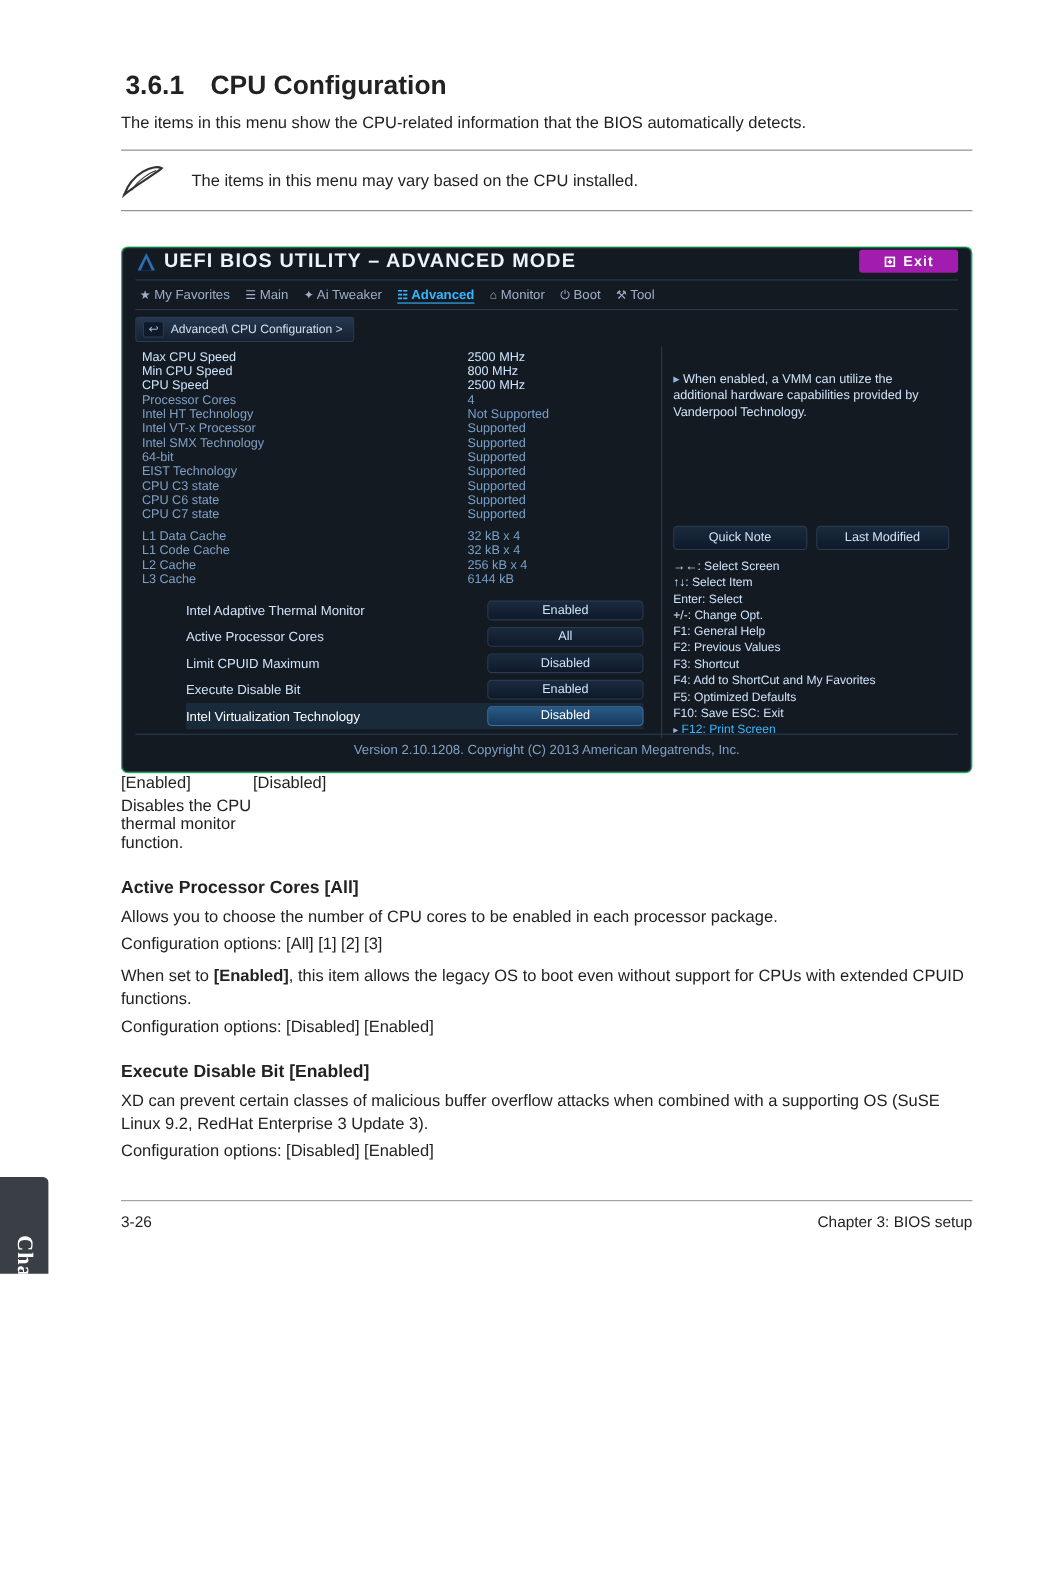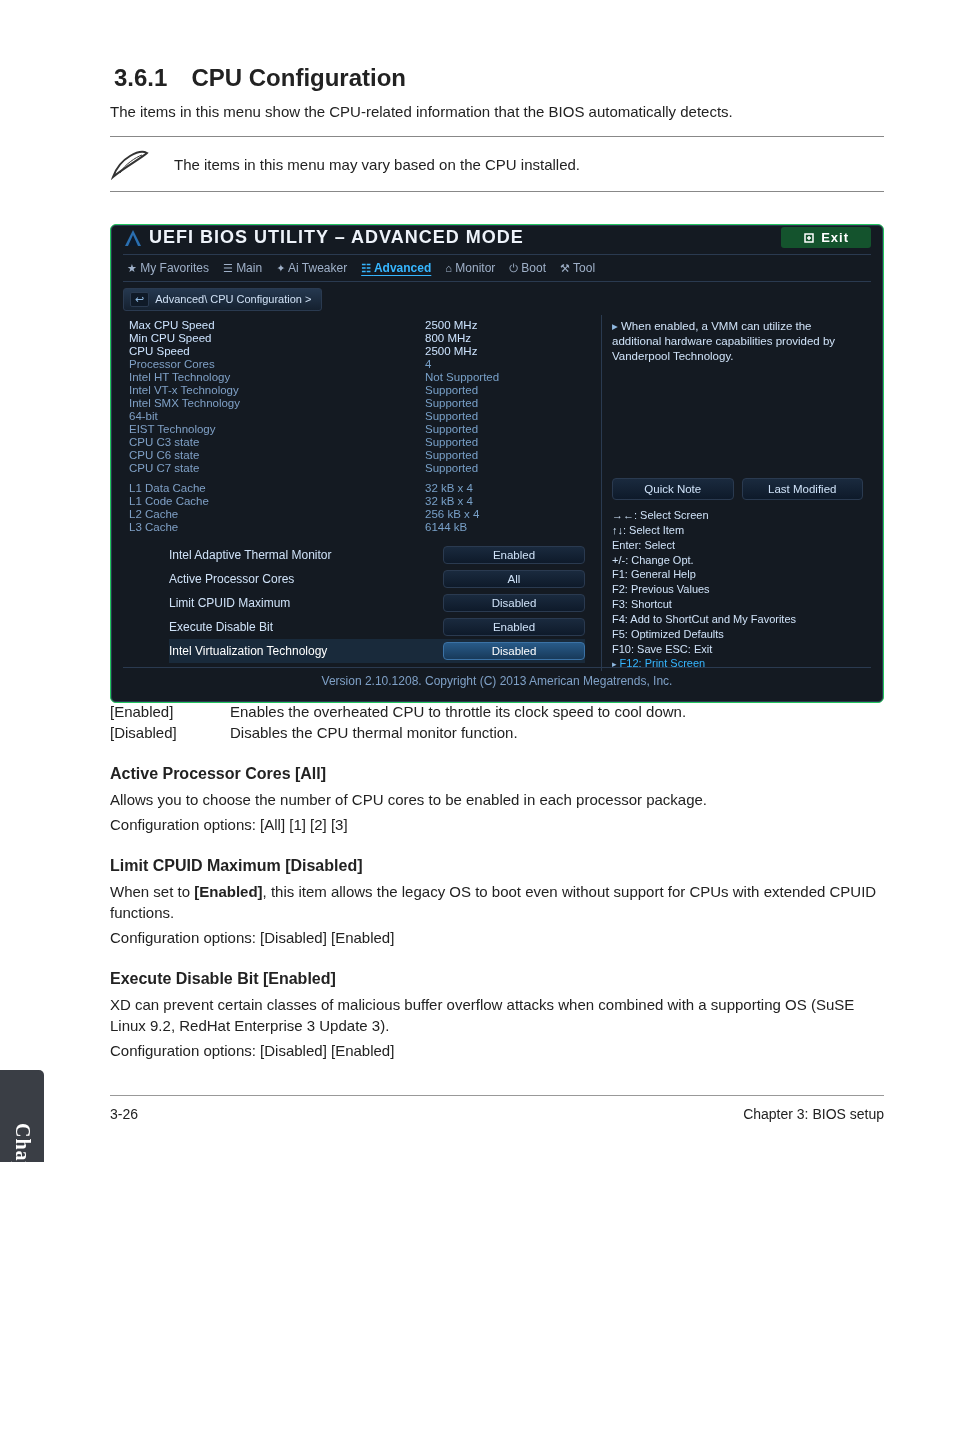--- a/index.html
+++ b/index.html
@@ -54,21 +54,21 @@
     font-size:18px;
     font-weight:700;
     letter-spacing:1px;
     display:flex;
     align-items:center;
     justify-content:space-between;
     margin:2px 0 6px 0;
   }
   .bios-title .logo { display:flex; align-items:center; gap:6px;}
   .exit-btn {
-    background:#14532d;
+    background:#a21caf;
     color:#fff;
     padding:3px 22px;
     border-radius:3px;
     font-size:13px;
     font-weight:600;
     display:flex; align-items:center; gap:6px;
   }
   .tabs {
     border-top:1px solid #2a3a50;
     border-bottom:1px solid #2a3a50;
@@ -117,21 +117,21 @@
     font-size:11.5px;
     padding:2px 10px;
   }
   .pill.sel { color:#fff; background:linear-gradient(#285a88,#183a5a); border-color:#3b72a5;}
   .right-col {
     border-left:1px solid #2a3a50;
     padding:4px 8px 0 10px;
     display:flex; flex-direction:column; justify-content:space-between;
     min-height:100%;
   }
-  .help-text { color:#cfe2f8; font-size:11.5px; line-height:1.3; }
+  .help-text { color:#cfe2f8; font-size:11.5px; line-height:1.3;margin-top:19px; }
   .help-text .bullet { color:#8fb8e0; }
   .qn-row { display:flex; gap:8px; margin:12px 0 8px 0;}
   .qn-btn {
     flex:1;
     background: linear-gradient(#1a2a3e,#0e1a2a);
     border:1px solid #2a3a50;
     border-radius:4px;
     color:#cfe2f8;
     font-size:11.5px;
     text-align:center;
@@ -245,21 +245,21 @@
             <div class="lbl" style="color: rgb(205, 228, 255);">Max CPU Speed</div>
             <div class="val" style="color: rgb(205, 228, 255);">2500 MHz</div>
             <div class="lbl" style="color: rgb(205, 228, 255);">Min CPU Speed</div>
             <div class="val" style="color: rgb(205, 228, 255);">800 MHz</div>
             <div class="lbl" style="color: rgb(205, 228, 255);">CPU Speed</div>
             <div class="val" style="color: rgb(205, 228, 255);">2500 MHz</div>
             <div class="lbl">Processor Cores</div>
             <div class="val">4</div>
             <div class="lbl">Intel HT Technology</div>
             <div class="val">Not Supported</div>
-            <div class="lbl">Intel VT-x Technology</div>
+            <div class="lbl">Intel VT-x Processor</div>
             <div class="val">Supported</div>
             <div class="lbl">Intel SMX Technology</div>
             <div class="val">Supported</div>
             <div class="lbl">64-bit</div>
             <div class="val">Supported</div>
             <div class="lbl">EIST Technology</div>
             <div class="val">Supported</div>
             <div class="lbl">CPU C3 state</div>
             <div class="val">Supported</div>
             <div class="lbl">CPU C6 state</div>
@@ -327,30 +327,28 @@
             </div>
         </div>
       </div>
     </div>
 
     <div class="bios-version">Version 2.10.1208. Copyright (C) 2013 American Megatrends, Inc.</div>
   </div>
 
   <div class="opt-table">
     <div>[Enabled]</div>
-    <div>Enables the overheated CPU to throttle its clock speed to cool down.</div>
     <div>[Disabled]</div>
     <div>Disables the CPU thermal monitor function.</div>
   </div>
 
   <h3 class="opt-title">Active Processor Cores [All]</h3>
   <p class="body-p">Allows you to choose the number of CPU cores to be enabled in each processor package.</p>
   <p class="cfg">Configuration options: [All] [1] [2] [3]</p>
 
-  <h3 class="opt-title">Limit CPUID Maximum [Disabled]</h3>
   <p class="body-p">
     <span>When set to </span><span class="bld">[Enabled]</span><span>, this item allows the legacy OS to boot even without support for CPUs with extended CPUID functions.</span>
   </p>
   <p class="cfg">Configuration options: [Disabled] [Enabled]</p>
 
   <h3 class="opt-title">Execute Disable Bit [Enabled]</h3>
   <p class="body-p">XD can prevent certain classes of malicious buffer overflow attacks when combined with a supporting OS (SuSE Linux 9.2, RedHat Enterprise 3 Update 3).</p>
   <p class="cfg">Configuration options: [Disabled] [Enabled]</p>
 
   <div class="footer">

